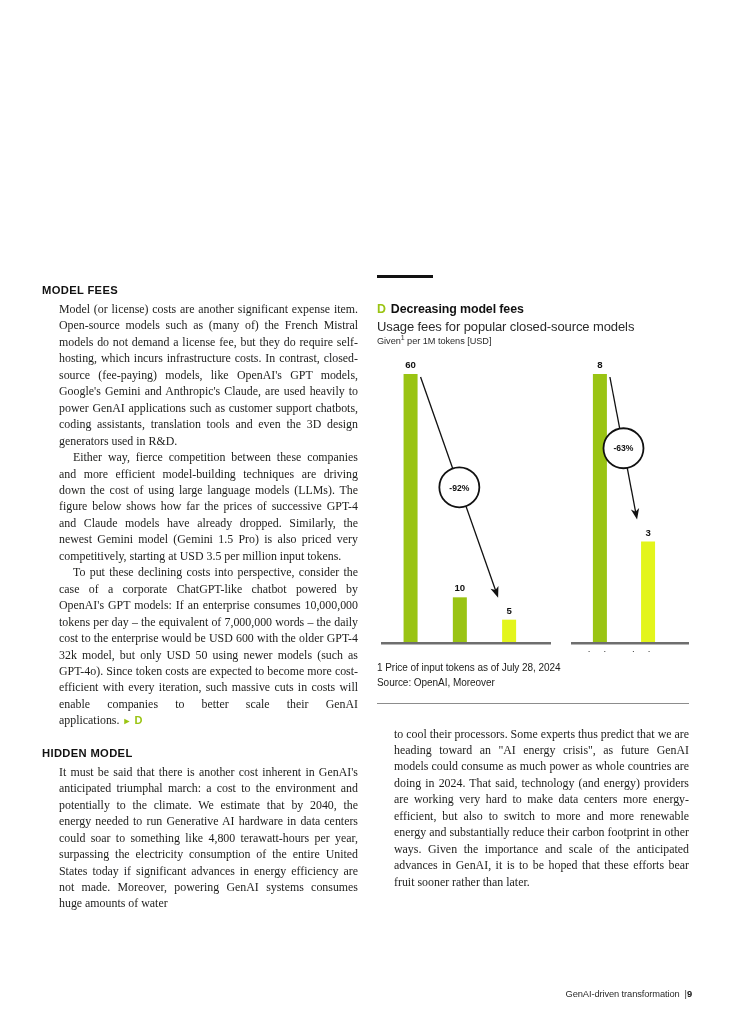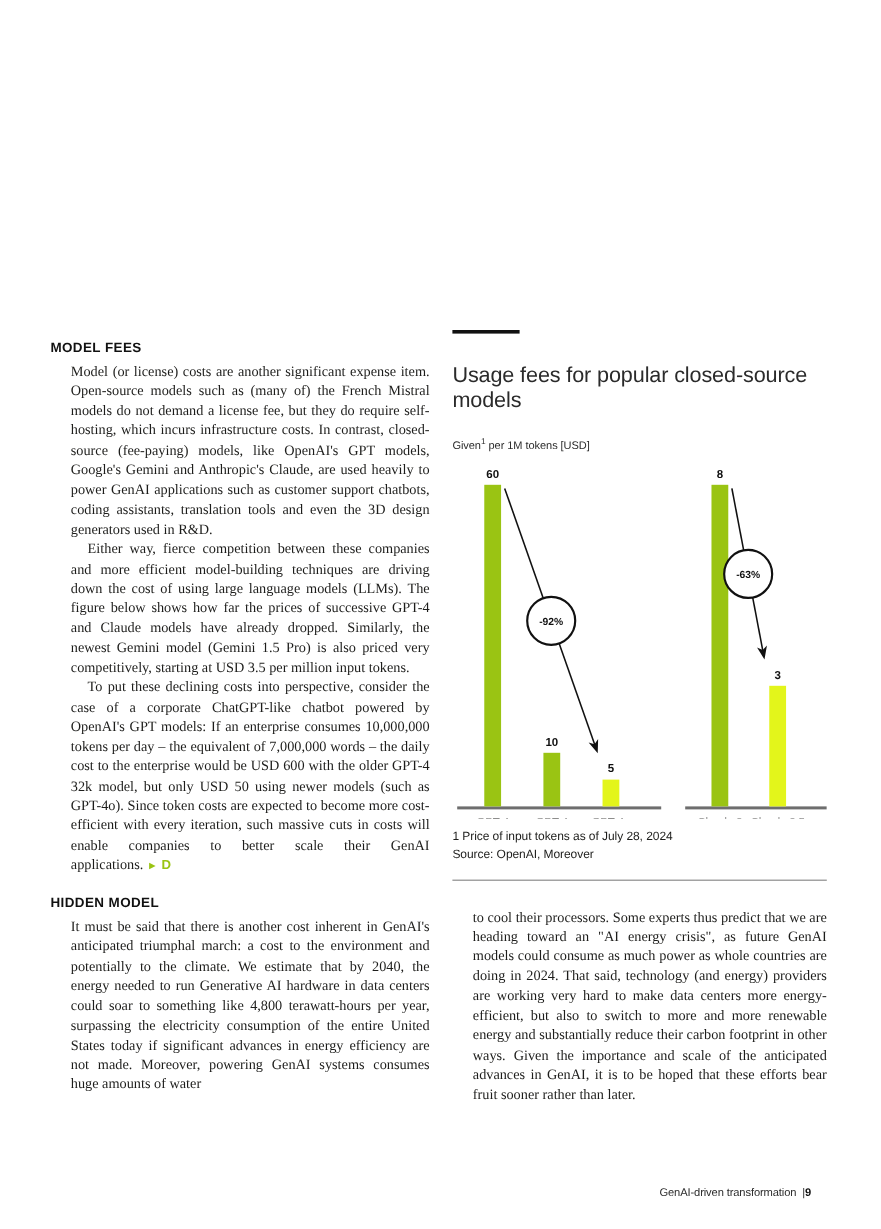--- a/index.html
+++ b/index.html
@@ -52,22 +52,21 @@
   }
   .fig-title {
     font-family:"Liberation Sans", sans-serif;
     font-size:12.4px; font-weight:bold; color:#111;
     letter-spacing:-0.1px;
     margin-bottom:3px;
   }
   .fig-title .letter { color:#9ac413; margin-right:5px; }
   .fig-sub {
     font-family:"Liberation Sans", sans-serif;
-    font-size:18px; color:#2b2b2b; letter-spacing:-0.1px;
-    margin-bottom:21px;
+    font-size:13px; color:#2b2b2b; letter-spacing:-0.1px;
   }
   .fig-unit {
     font-family:"Liberation Sans", sans-serif;
     font-size:9.2px; color:#2b2b2b; letter-spacing:-0.05px;
     margin-bottom:6px;
   }
   .fig-unit sup { font-size:7px; }
 
   
   .chart-wrap { position:relative; width:312px; height:300px; }
@@ -95,21 +94,21 @@
     font-family:"Liberation Sans", sans-serif;
     font-size:10px; color:#1d1d1b; letter-spacing:-0.05px;
     line-height:15px;
   }
   .fig-divider {
     width:312px; height:1px; background:#8c8c8c; margin:13px 0 22px 0;
   }
 
   
   .footer {
-    position:absolute; right:58px; bottom:25px;
+    position:absolute; right:42px; bottom:25px;
     font-family:"Liberation Sans", sans-serif;
     font-size:9.3px; color:#2b2b2b; letter-spacing:-0.1px;
   }
   .footer .pg { font-weight:bold; color:#111; }
 
   .hidden-costs { margin-top:17px; }
 </style>
 </head>
 <body>
 
@@ -128,20 +127,21 @@
     <div class="hidden-costs">
       <div class="sec-head">HIDDEN MODEL</div>
       <p class="body-p">It must be said that there is another cost inherent in GenAI's anticipated triumphal march: a cost to the environment and potentially to the climate. We estimate that by 2040, the energy needed to run Generative AI hardware in data centers could soar to something like 4,800 terawatt-hours per year, surpassing the electricity consumption of the entire United States today if significant advances in energy efficiency are not made. Moreover, powering GenAI systems consumes huge amounts of water</p>
     </div>
   </div>
 
   <div class="col-right">
 
     <div class="fig-rule"></div>
 
+    <div class="fig-title"><span class="letter">D</span><span>Decreasing model fees</span></div>
 
     <div class="fig-sub">Usage fees for popular closed-source models</div>
 
     <div class="fig-unit"><span>Given</span><sup>1</sup><span> per 1M tokens [USD]</span></div>
 
     <div class="chart-wrap">
       <svg class="chart-svg" id="chart-svg" width="312" height="300" viewBox="0 0 312 300">
           <g>
             <rect x="4" y="290" width="170" height="2.5" fill="#6e6e6e"></rect>
             <rect x="26.565217391304344" y="22" width="14" height="268" fill="#9ac413"></rect>

